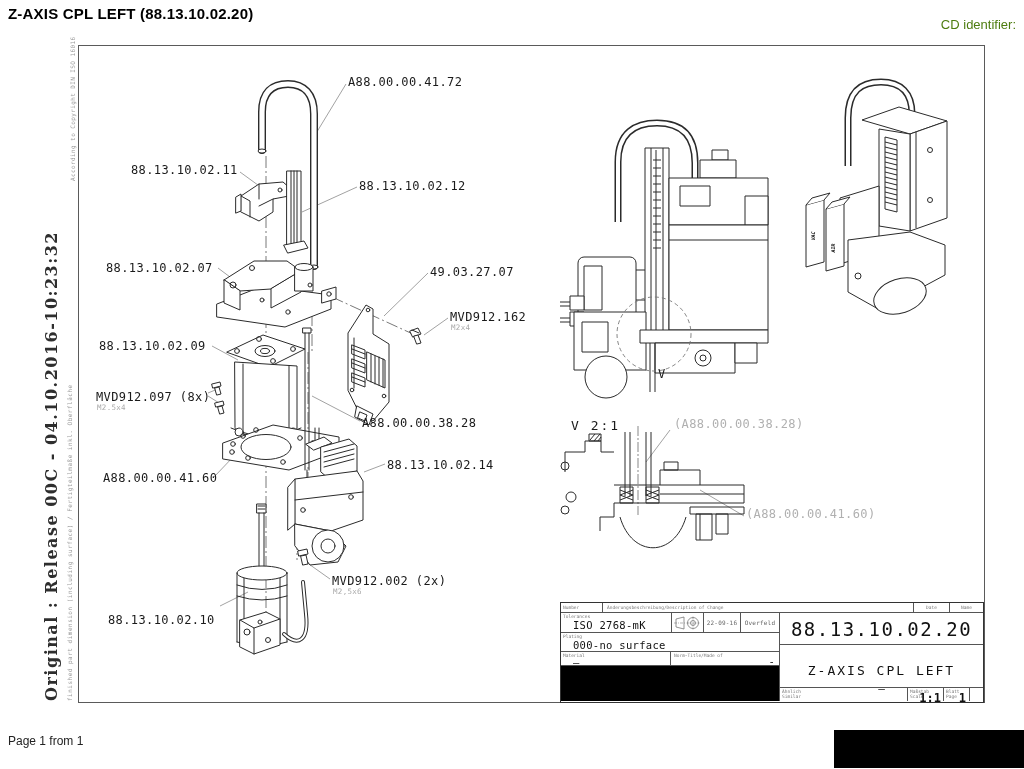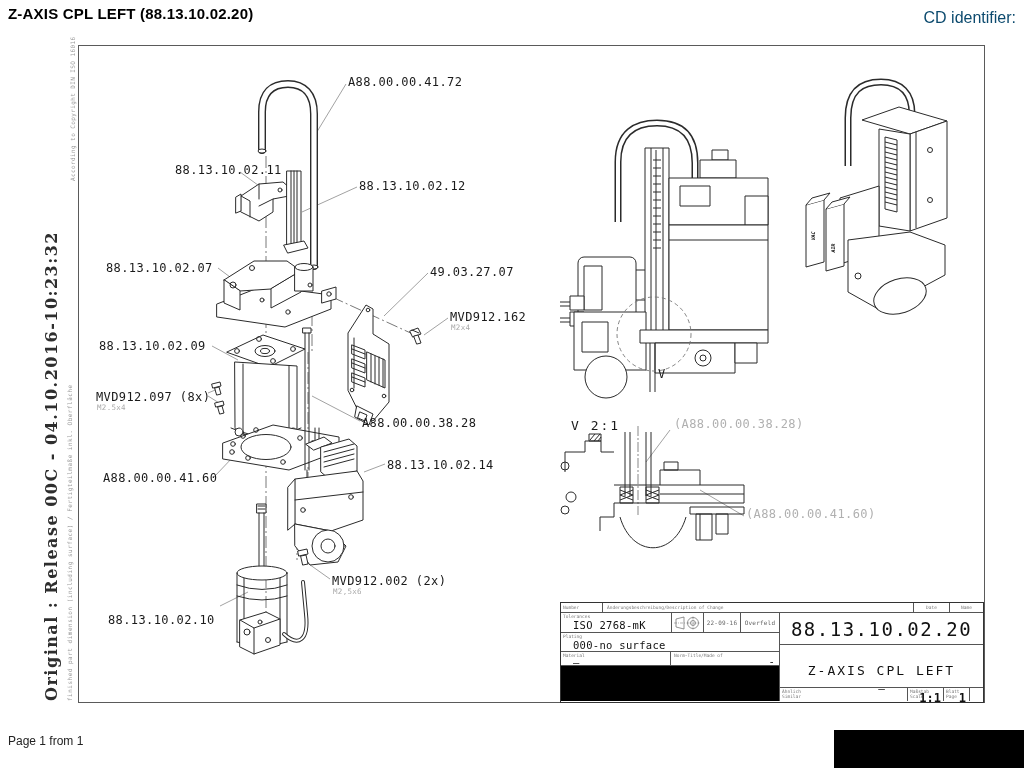--- a/index.html
+++ b/index.html
@@ -2,21 +2,21 @@
 <html><head>
 <meta charset="utf-8">
 <style>
   html,body{margin:0;padding:0;background:#fff;}
   #page{position:relative;width:1024px;height:769px;background:#fff;overflow:hidden;
         font-family:"Liberation Sans",sans-serif;color:#111;}
   .abs{position:absolute;}
 
   
   .hdr-title{left:8px;top:5px;font-size:15px;font-weight:bold;letter-spacing:.2px;color:#000;}
-  .hdr-cd{right:8px;top:9px;font-size:16px;color:#0c4a6e;}
+  .hdr-cd{right:8px;top:17px;font-size:13px;color:#4d7c0f;}
   .footer-page{left:8px;top:734px;font-size:12px;color:#222;}
 
   
   .frame{left:78px;top:45px;width:907px;height:658px;border:1.5px solid #5a5a5a;box-sizing:border-box;}
 
   
   .rot{transform:rotate(-90deg);transform-origin:0 0;white-space:nowrap;}
   .release-note{left:42px;top:701px;font-family:"DejaVu Serif",serif;font-weight:bold;
                 font-size:16px;letter-spacing:1.5px;color:#2e2e2e;}
   .finished-note{left:66px;top:701px;font-family:"DejaVu Sans Mono",monospace;
@@ -278,21 +278,21 @@
       <path d="M620,517 C632,558 674,558 686,517"></path>
       <path d="M690,507 H744 V514 H690 Z"></path>
       <path d="M696,514 h16 v26 h-16 Z M700,514 V540 M716,514 h12 v20 h-12 Z"></path>
       <circle cx="571" cy="497" r="5"></circle>
       <circle cx="565" cy="466" r="4"></circle>
         <circle cx="565" cy="510" r="4"></circle>
     </g>
   </svg>
 
   <div class="abs plabel" style="left:348px;top:76px;">A88.00.00.41.72</div>
-  <div class="abs plabel" style="left:131px;top:164px;margin-left:44px;">88.13.10.02.11</div>
+  <div class="abs plabel" style="left:131px;top:164px;">88.13.10.02.11</div>
   <div class="abs plabel" style="left:359px;top:180px;">88.13.10.02.12</div>
   <div class="abs plabel" style="left:106px;top:262px;">88.13.10.02.07</div>
   <div class="abs plabel" style="left:430px;top:266px;">49.03.27.07</div>
   <div class="abs plabel" style="left:450px;top:311px;">MVD912.162</div>
   <div class="abs psub" style="left:451px;top:324px;">M2x4</div>
   <div class="abs plabel" style="left:99px;top:340px;">88.13.10.02.09</div>
   <div class="abs plabel" style="left:96px;top:391px;">MVD912.097 (8x)</div>
   <div class="abs psub" style="left:97px;top:404px;">M2.5x4</div>
   <div class="abs plabel" style="left:362px;top:417px;">A88.00.00.38.28</div>
   <div class="abs plabel" style="left:387px;top:459px;">88.13.10.02.14</div>

